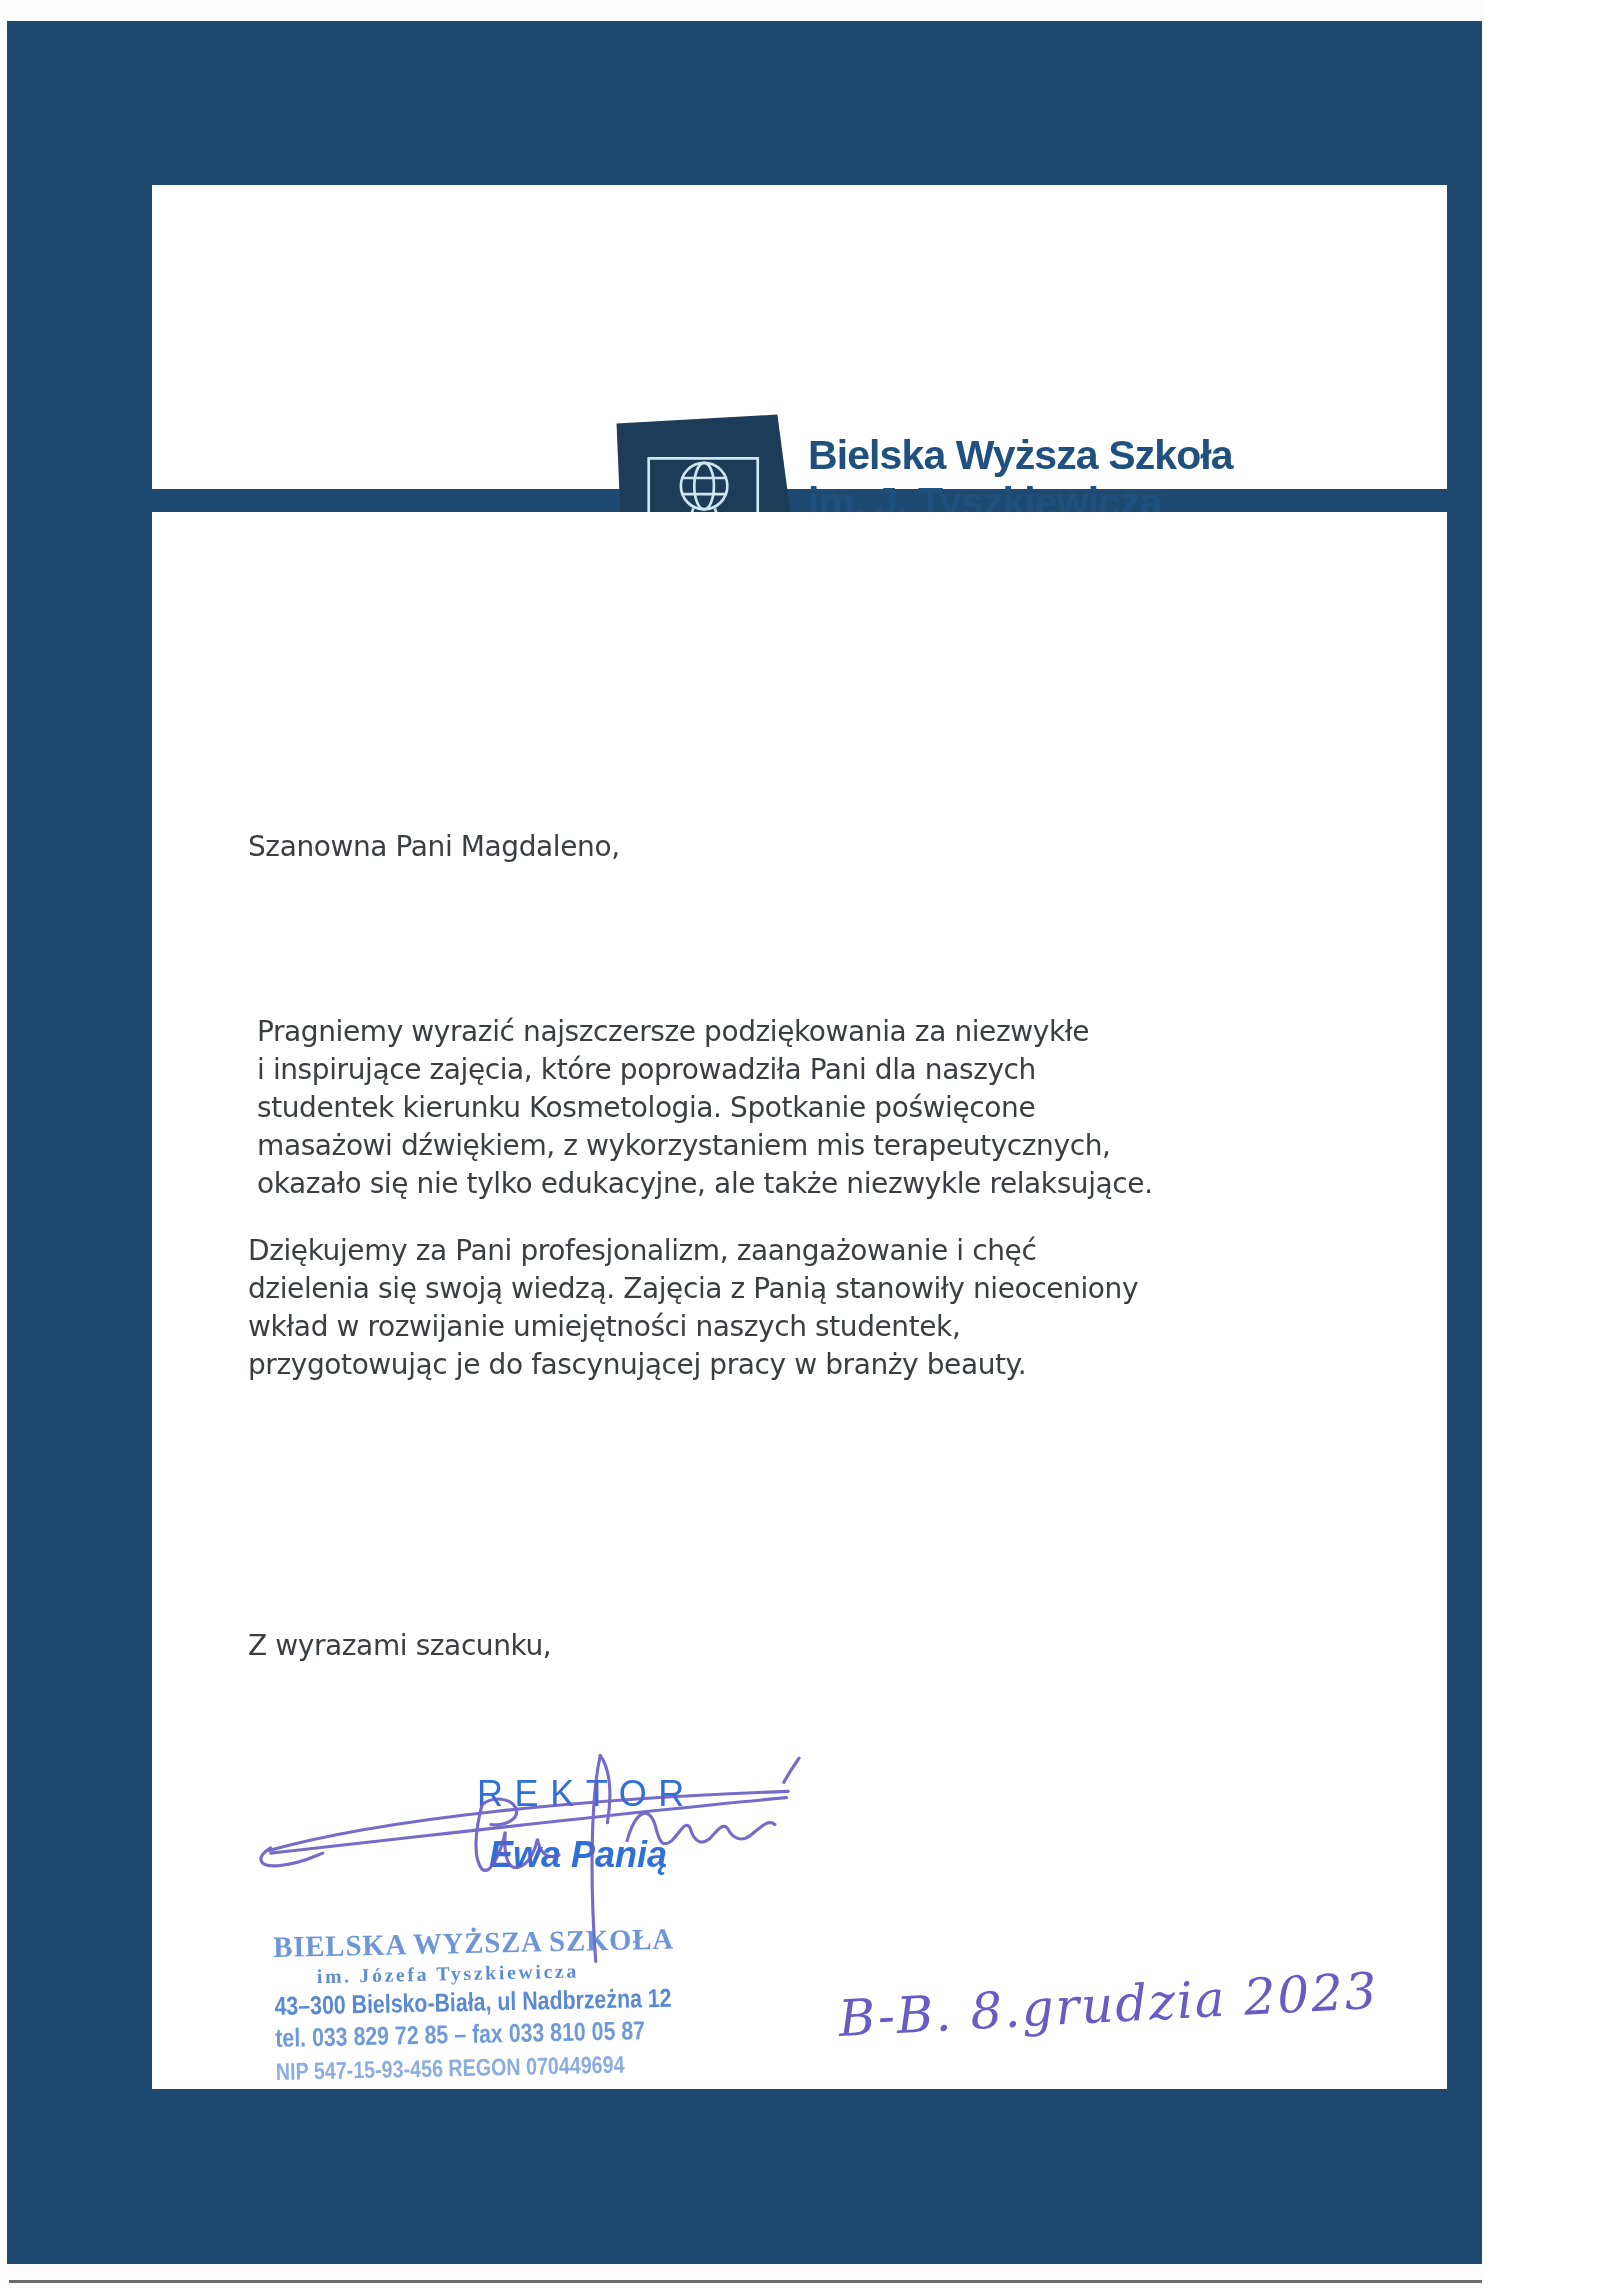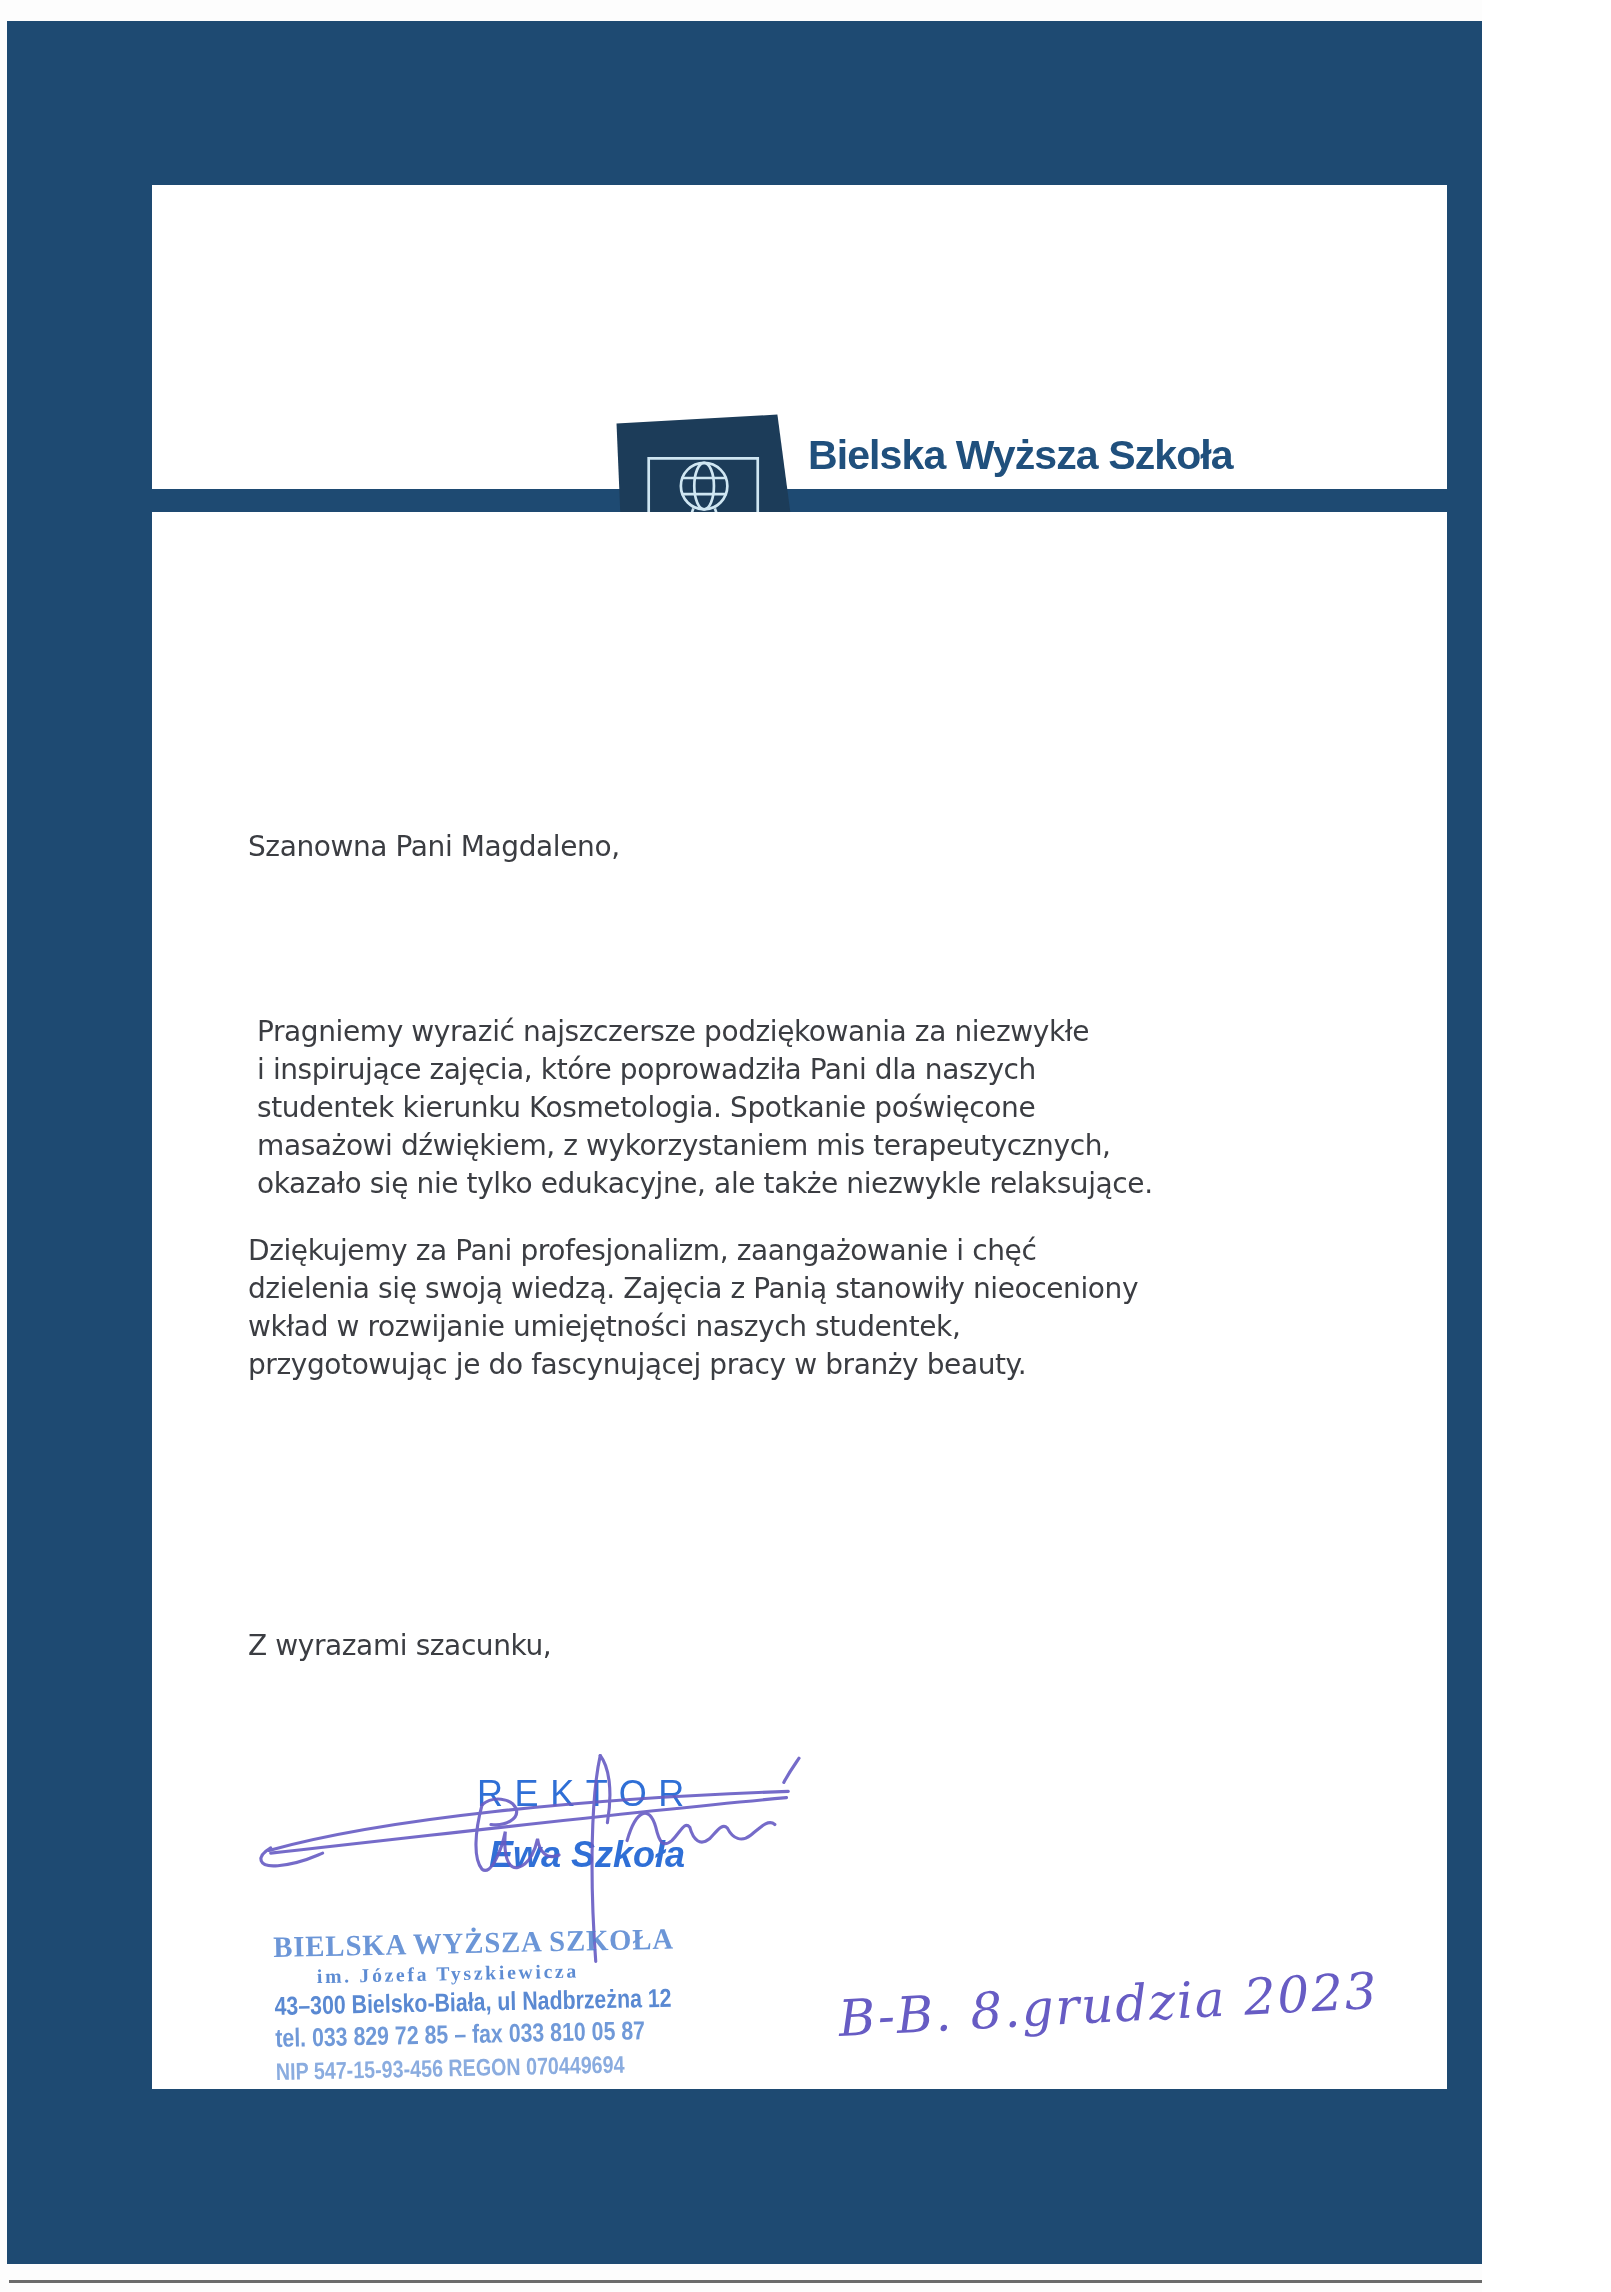--- a/index.html
+++ b/index.html
@@ -106,39 +106,40 @@
           <line x1="87" y1="77" x2="137" y2="77"></line>
           <line x1="87" y1="95" x2="137" y2="95"></line>
           <path d="M100 111 L94 128 M124 111 L130 128 M94 128 L130 128"></path>
         </g>
         <path d="M92 122 Q84 118 88 128 L92 178 Q110 182 124 176 Q140 168 134 156 Q128 146 112 150 L110 128 Q104 118 96 122" fill="none" stroke="var(--logo-line)" stroke-width="3.5"></path>
         <text x="112" y="198" text-anchor="middle" fill="var(--logo-line)" font-family="Liberation Sans, sans-serif" font-size="17" font-weight="bold">1992</text>
       </svg>
     </div>
     <div class="title-block">
       <div>Bielska Wyższa Szkoła</div>
+      <div>im. J. Tyszkiewicza</div>
     </div>
   </div>
 
   <div class="content-band"></div>
 
   <div class="letter-text salutation">Szanowna Pani Magdaleno,</div>
   <div class="letter-text para1">Pragniemy wyrazić najszczersze podziękowania za niezwykłe
 i inspirujące zajęcia, które poprowadziła Pani dla naszych
 studentek kierunku Kosmetologia. Spotkanie poświęcone
 masażowi dźwiękiem, z wykorzystaniem mis terapeutycznych,
 okazało się nie tylko edukacyjne, ale także niezwykle relaksujące.</div>
   <div class="letter-text para2">Dziękujemy za Pani profesjonalizm, zaangażowanie i chęć
 dzielenia się swoją wiedzą. Zajęcia z Panią stanowiły nieoceniony
 wkład w rozwijanie umiejętności naszych studentek,
 przygotowując je do fascynującej pracy w branży beauty.</div>
   <div class="letter-text closing">Z wyrazami szacunku,</div>
 
   <div class="sig-title">REKTOR</div>
-  <div class="sig-name">Ewa Szkoła</div>
+  <div class="sig-name">Ewa Panią</div>
 
   <svg class="sig-ink" viewBox="0 0 660 270" fill="none" stroke="var(--ink-purple)" stroke-width="3.5" stroke-linecap="round" opacity="0.9">
     <path d="M20 121 C150 85, 370 63, 600 55"></path>
     <path d="M598 62 C420 78, 240 100, 22 124"></path>
     <path d="M22 118 C5 128, 8 140, 30 138 C55 136, 70 128, 80 124"></path>
     <path d="M258 70 C270 60, 290 62, 296 74 C300 86, 284 94, 268 92"></path>
     <path d="M258 70 C250 100, 248 130, 258 142 C268 150, 280 120, 284 100 C282 125, 286 142, 298 140 C312 136, 318 118, 320 108 C322 122, 330 132, 344 126"></path>
     <path d="M390 15 C380 60, 378 150, 385 245"></path>
     <path d="M390 15 C400 28, 404 55, 398 90"></path>
     <path d="M420 110 C430 75, 445 70, 452 95 C456 112, 460 118, 470 110 C480 100, 484 88, 490 95 C494 110, 502 116, 512 108 C520 100, 526 90, 532 96 C538 108, 548 112, 558 104 C570 94, 578 86, 585 92"></path>

